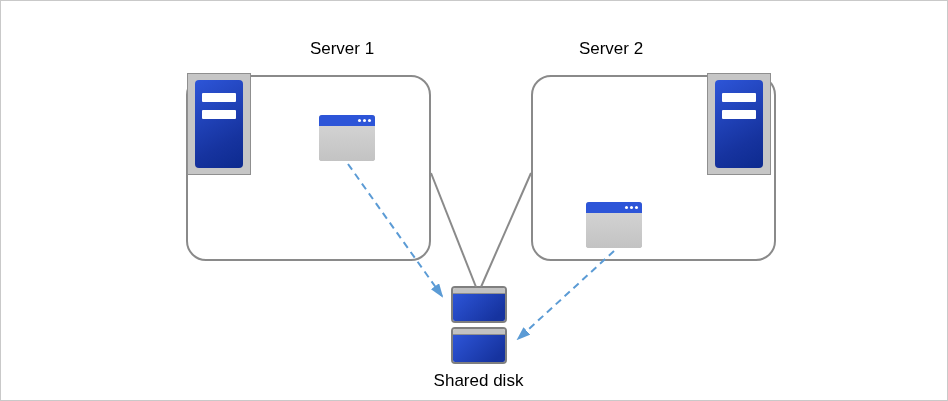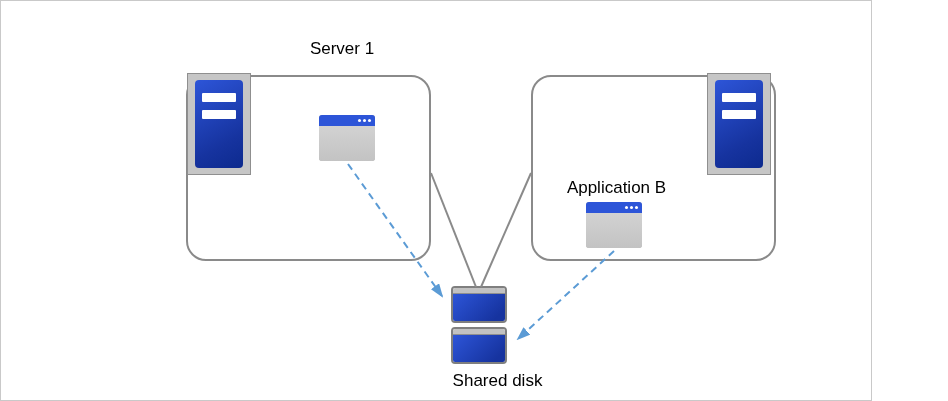--- a/index.html
+++ b/index.html
@@ -1,20 +1,20 @@
 <!DOCTYPE html>
 <html style="--blue: #16339f; --blue-light: #2d55d8; --arrow-blue: #5b9bd5; --line-gray: #8a8a8a; --icon-gray: #c6c6c6;"><head>
 <meta charset="utf-8">
 <style>
   * { margin: 0; padding: 0; box-sizing: border-box; }
   html, body { background: #ffffff; font-family: "Liberation Sans", sans-serif; }
 
   .canvas {
     position: relative;
-    width: 872px;
+    width: 948px;
     height: 401px;
     background: #ffffff;
     border: 1px solid #c9c9c9;
     overflow: hidden;
   }
 
   
   .server-box {
     position: absolute;
     width: 245px;
@@ -33,21 +33,21 @@
     color: #000000;
     font-size: 17px;
     text-align: center;
     white-space: nowrap;
     z-index: 4;
   }
   #server1-label { left: 281px; top: 38px; width: 120px; }
   #server2-label { left: 550px; top: 38px; width: 120px; }
   #appA-label    { left: 269px; top: 89px; width: 145px; }
   #appB-label    { left: 543px; top: 177px; width: 145px; }
-  #disk-label    { left: 424px; top: 370px; width: 145px; }
+  #disk-label    { left: 405px; top: 370px; width: 145px; }
 
   
   .server-icon {
     position: absolute;
     width: 64px;
     height: 102px;
     background: #c6c6c6;
     border: 1px solid #8f8f8f;
     display: flex;
     align-items: center;
@@ -149,28 +149,28 @@
   <div class="app-icon" id="appA-icon">
     <div class="app-titlebar">
       <span class="app-dot"></span>
       <span class="app-dot"></span>
       <span class="app-dot"></span>
     </div>
     <div class="app-body"></div>
   </div>
 
   <div class="server-box" id="server2-box"></div>
+  <div class="label" id="server2-label">Server 2</div>
   <div class="server-icon" id="server2-icon">
     <div class="server-tower">
       <div class="server-slot"></div>
       <div class="server-slot"></div>
     </div>
   </div>
 
-  <div class="label" id="appB-label">Application B</div>
   <div class="app-icon" id="appB-icon">
     <div class="app-titlebar">
       <span class="app-dot"></span>
       <span class="app-dot"></span>
       <span class="app-dot"></span>
     </div>
     <div class="app-body"></div>
   </div>
 
   <div class="disk-stack">

